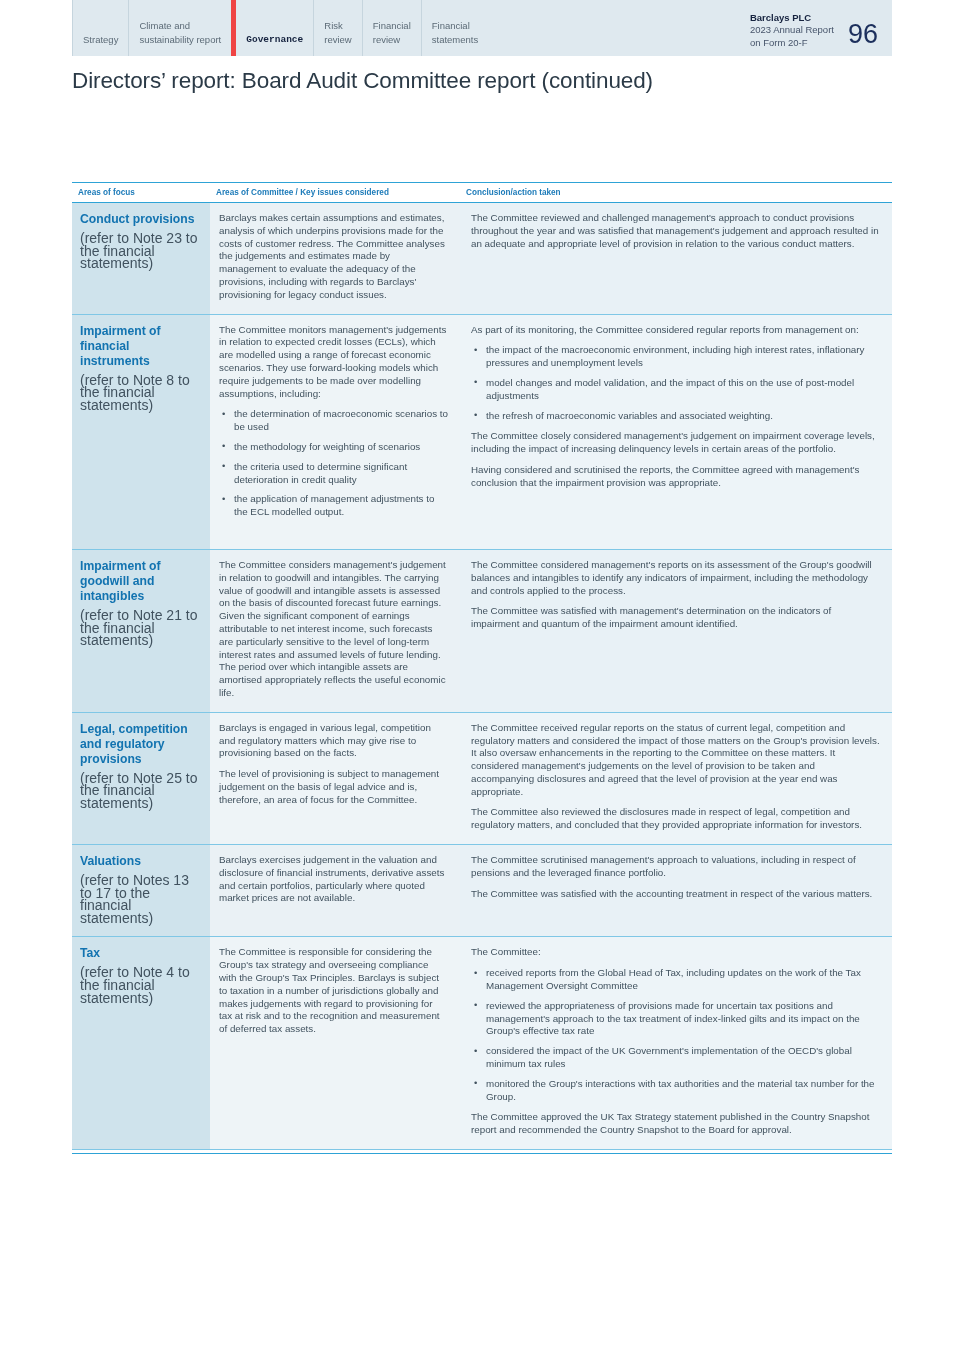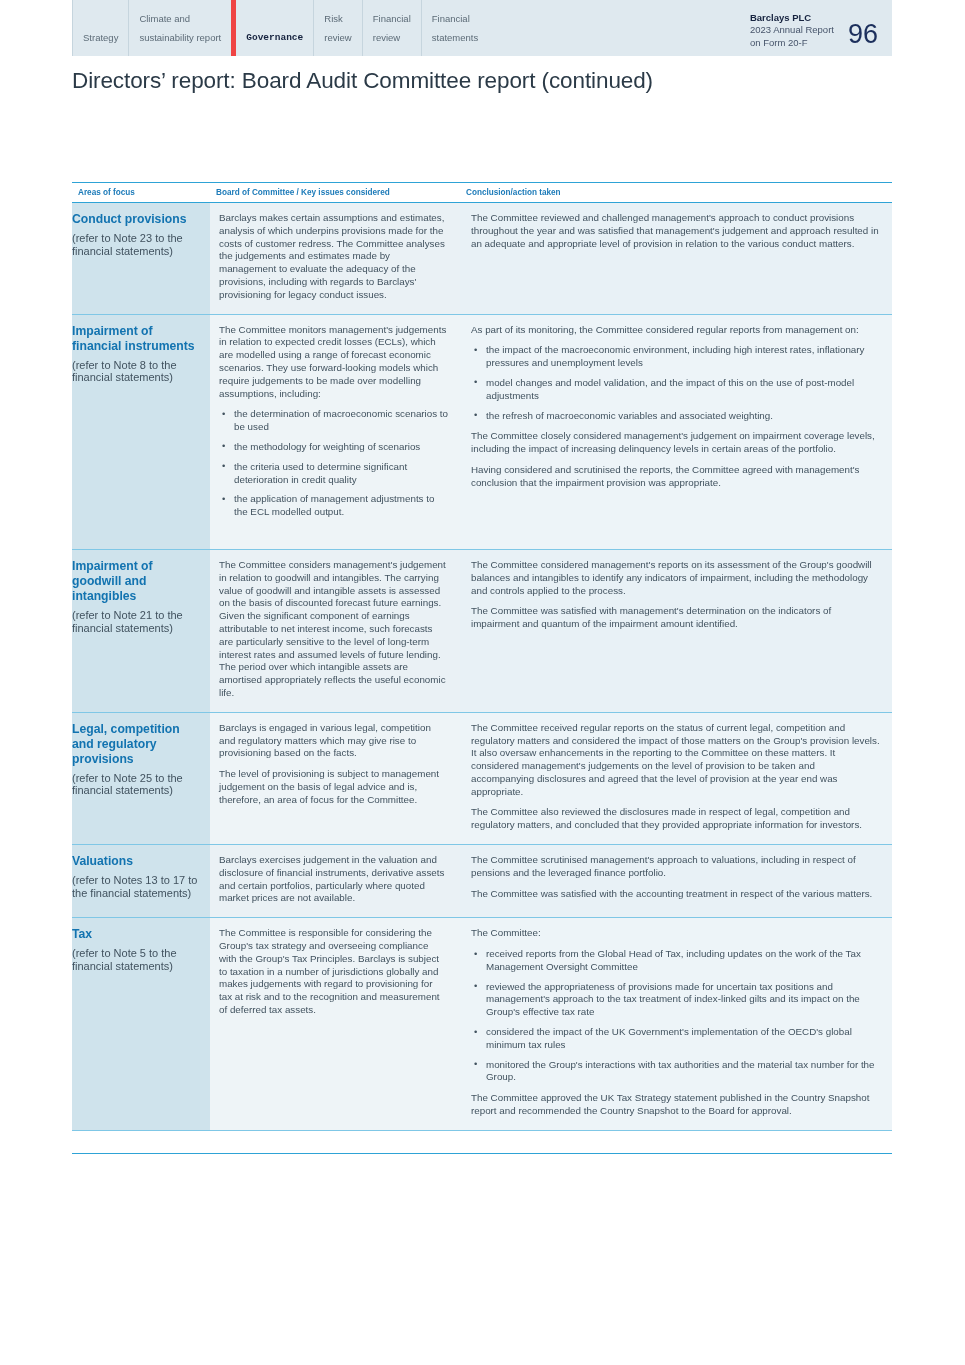--- a/index.html
+++ b/index.html
@@ -33,21 +33,21 @@
     align-items: stretch;
     height: 56px;
     flex: 0 0 auto;
   }
   .nav-tab {
     position: relative;
     display: flex;
     align-items: flex-end;
     padding: 0 10px 9px 10px;
     font-size: 9.5px;
-    line-height: 19px;
+    line-height: 14px;
     color: #5c6b77;
     white-space: pre-line;
     border-left: 1px solid #c6d5de;
     box-sizing: border-box;
   }
   .nav-tab:first-child { border-left: 1px solid #c6d5de; }
   .nav-tab.active {
     color: #16233f;
     font-weight: bold;
     border-left: 5px solid #ef4444;
@@ -134,21 +134,21 @@
     background: #ffffff;
   }
 
   .focus-table tbody td {
     vertical-align: top;
     padding: 9px 12px 12px 6px;
     border-bottom: 1.2px solid #7fc7e6;
   }
   .focus-table tbody tr td.col-area {
     background: #cfe3ec;
-    padding-left: 0;
+    padding-left: 8px;
     padding-right: 10px;
   }
   .focus-table tbody tr td.col-role {
     background: #eaf1f5;
     padding-left: 9px;
     padding-right: 12px;
   }
   .focus-table tbody tr td.col-conc {
     background: #e8f1f6;
     padding-left: 11px;
@@ -158,21 +158,21 @@
   .focus-table tbody tr.alt td.col-conc { background: #edf4f8; }
 
   .area-title {
     font-size: 12.2px;
     line-height: 15px;
     font-weight: bold;
     color: #1273b0;
     margin-bottom: 5px;
   }
   .area-note {
-    font-size: 11px;
+    font-size: 14px;
     line-height: 12.6px;
     color: #41525f;
   }
 
   .cell-p {
     font-size: 9.8px;
     line-height: 12.8px;
     color: #41525f;
     margin: 0 0 8px 0;
   }
@@ -241,21 +241,21 @@
 
 <table class="focus-table">
   <colgroup>
     <col class="c1">
       <col class="c2">
       <col class="c3">
   </colgroup>
   <thead>
     <tr>
       <th>Areas of focus</th>
-      <th>Board of Committee / Key issues considered</th>
+      <th>Areas of Committee / Key issues considered</th>
       <th>Conclusion/action taken</th>
     </tr>
   </thead>
   <tbody id="table-body">
   <tr>
         <td class="col-area">
           <div class="area-title">Conduct provisions</div>
           <div class="area-note">(refer to Note 23 to the financial statements)</div>
         </td>
         <td class="col-role">
@@ -326,21 +326,21 @@
           <p class="cell-p">Barclays exercises judgement in the valuation and disclosure of financial instruments, derivative assets and certain portfolios, particularly where quoted market prices are not available.</p>
         </td>
         <td class="col-conc">
           <p class="cell-p">The Committee scrutinised management's approach to valuations, including in respect of pensions and the leveraged finance portfolio.</p>
           <p class="cell-p">The Committee was satisfied with the accounting treatment in respect of the various matters.</p>
         </td>
       </tr>
       <tr class="alt">
         <td class="col-area">
           <div class="area-title">Tax</div>
-          <div class="area-note">(refer to Note 5 to the financial statements)</div>
+          <div class="area-note">(refer to Note 4 to the financial statements)</div>
         </td>
         <td class="col-role">
           <p class="cell-p">The Committee is responsible for considering the Group's tax strategy and overseeing compliance with the Group's Tax Principles. Barclays is subject to taxation in a number of jurisdictions globally and makes judgements with regard to provisioning for tax at risk and to the recognition and measurement of deferred tax assets.</p>
         </td>
         <td class="col-conc">
           <p class="cell-p">The Committee:</p>
           <ul class="cell-list">
             <li>received reports from the Global Head of Tax, including updates on the work of the Tax Management Oversight Committee</li>
             <li>reviewed the appropriateness of provisions made for uncertain tax positions and management's approach to the tax treatment of index-linked gilts and its impact on the Group's effective tax rate</li>
             <li>considered the impact of the UK Government's implementation of the OECD's global minimum tax rules</li>

